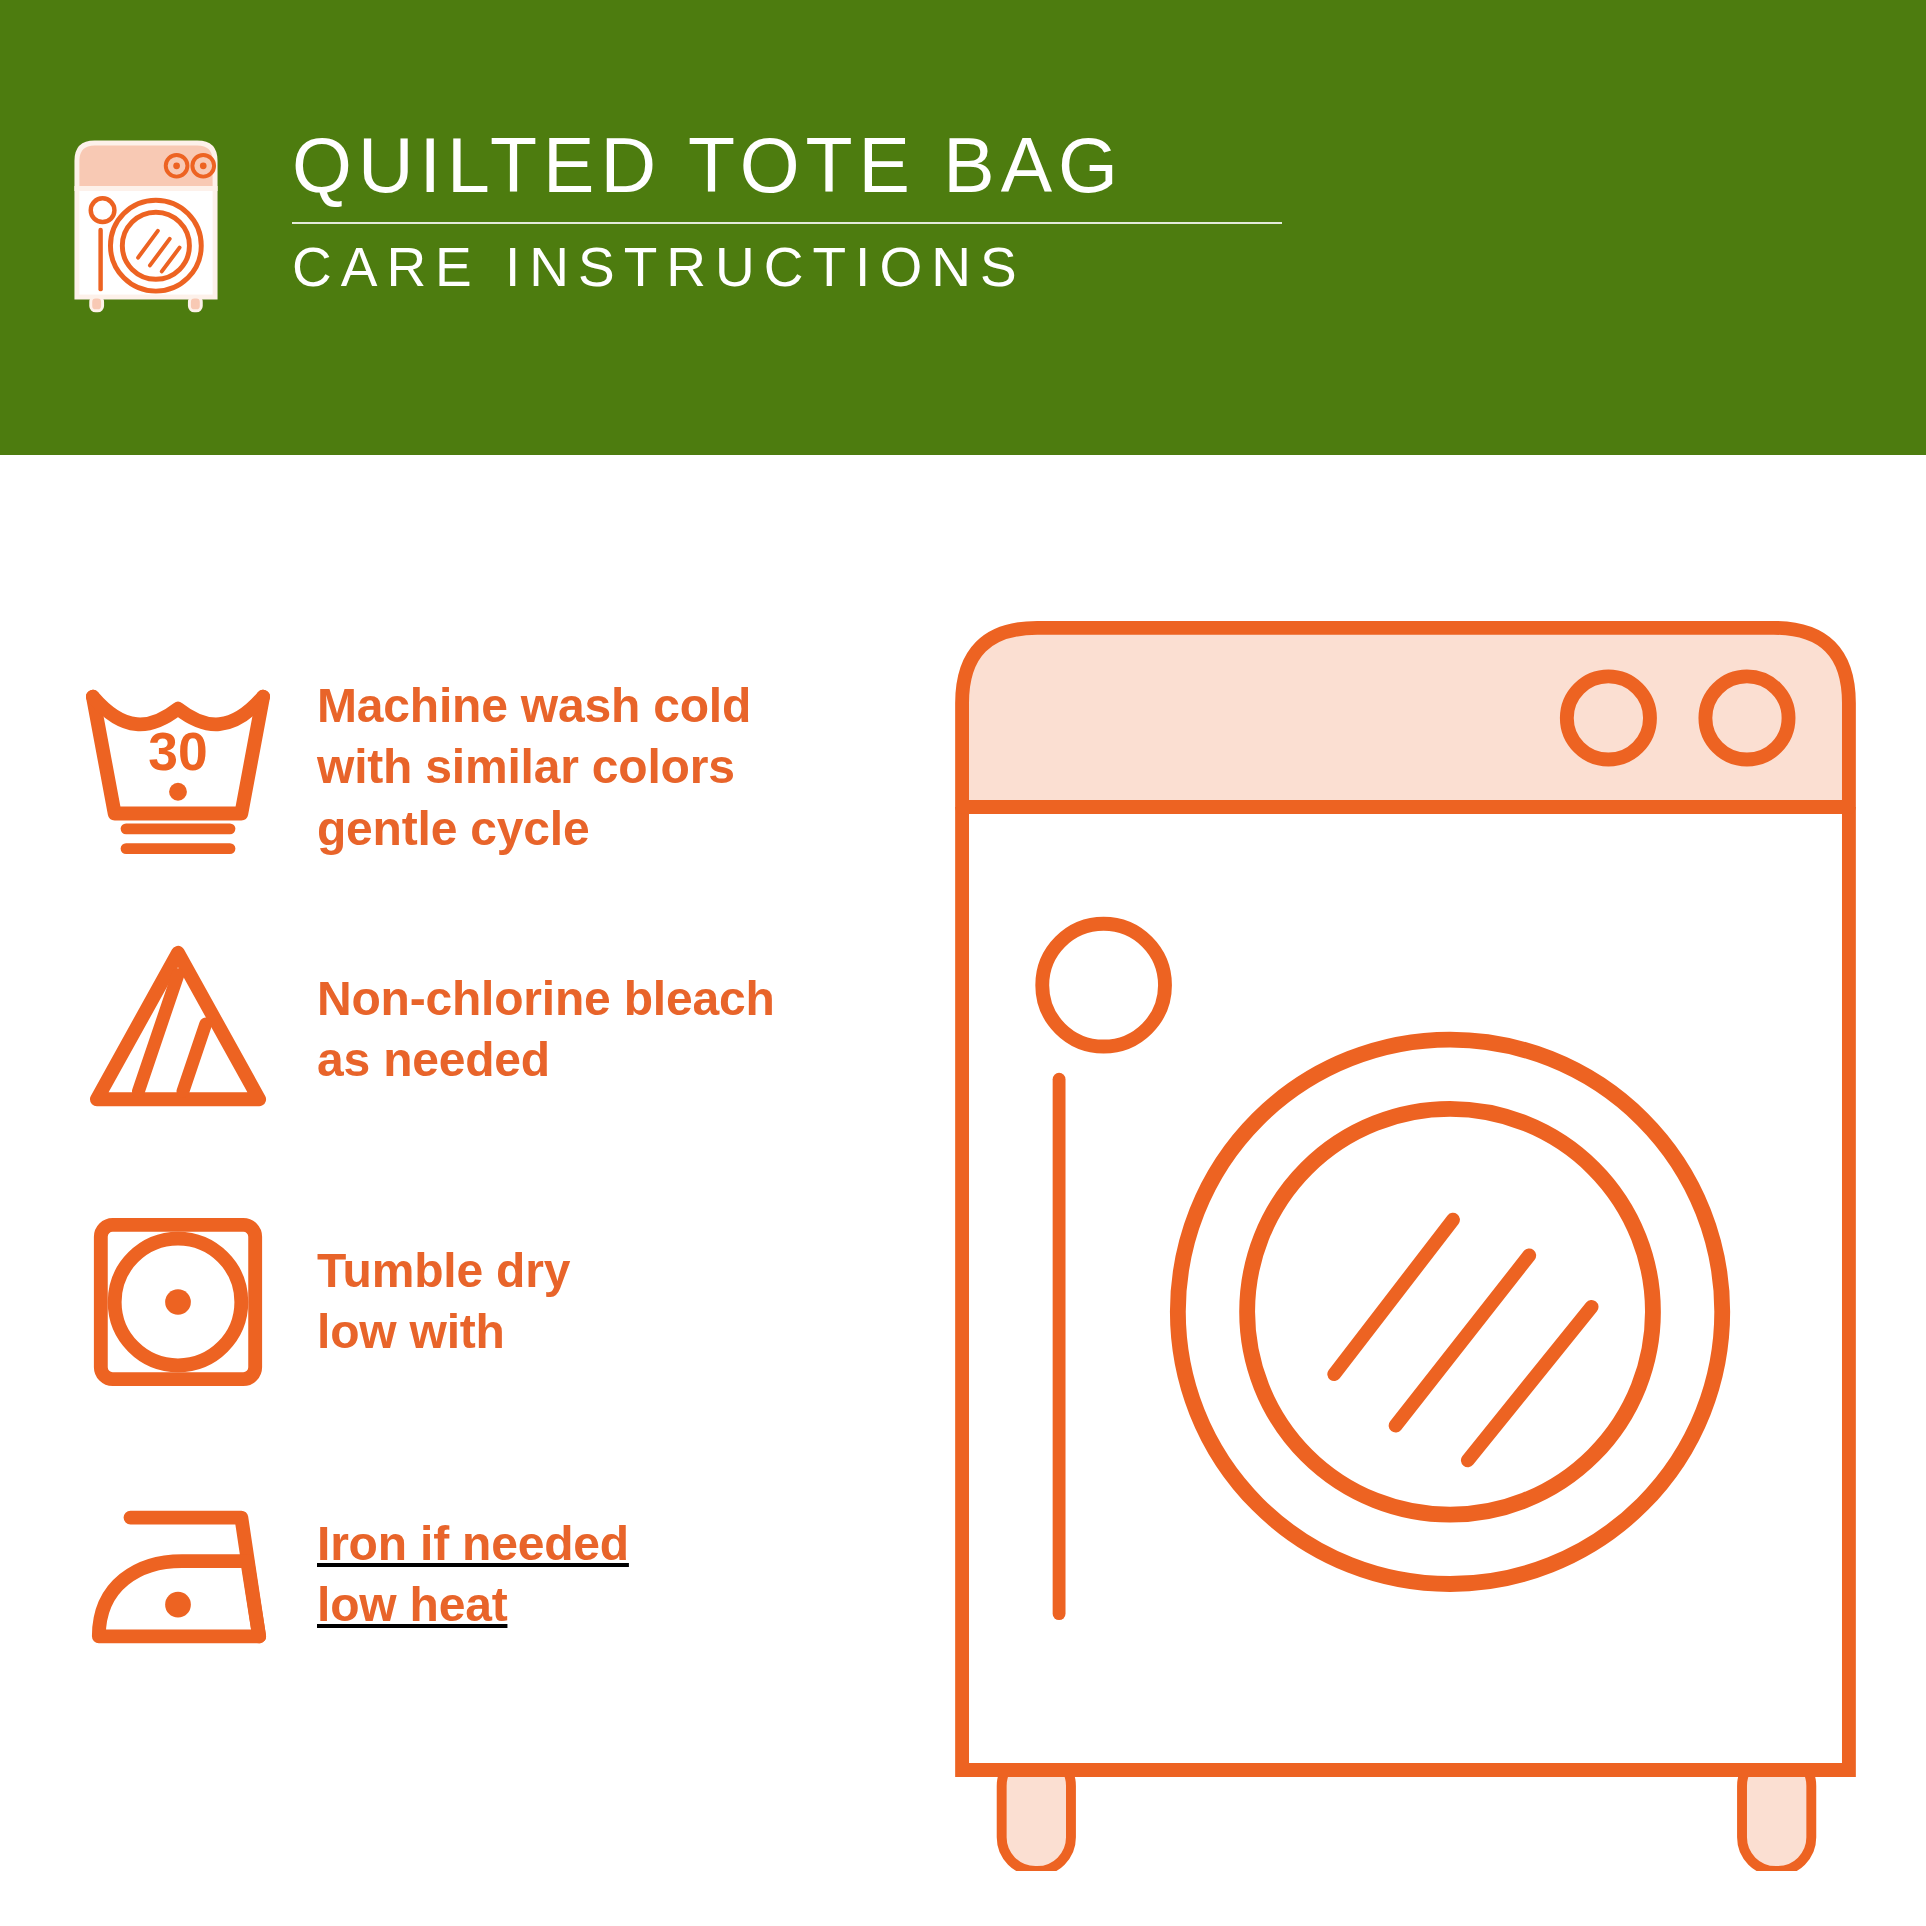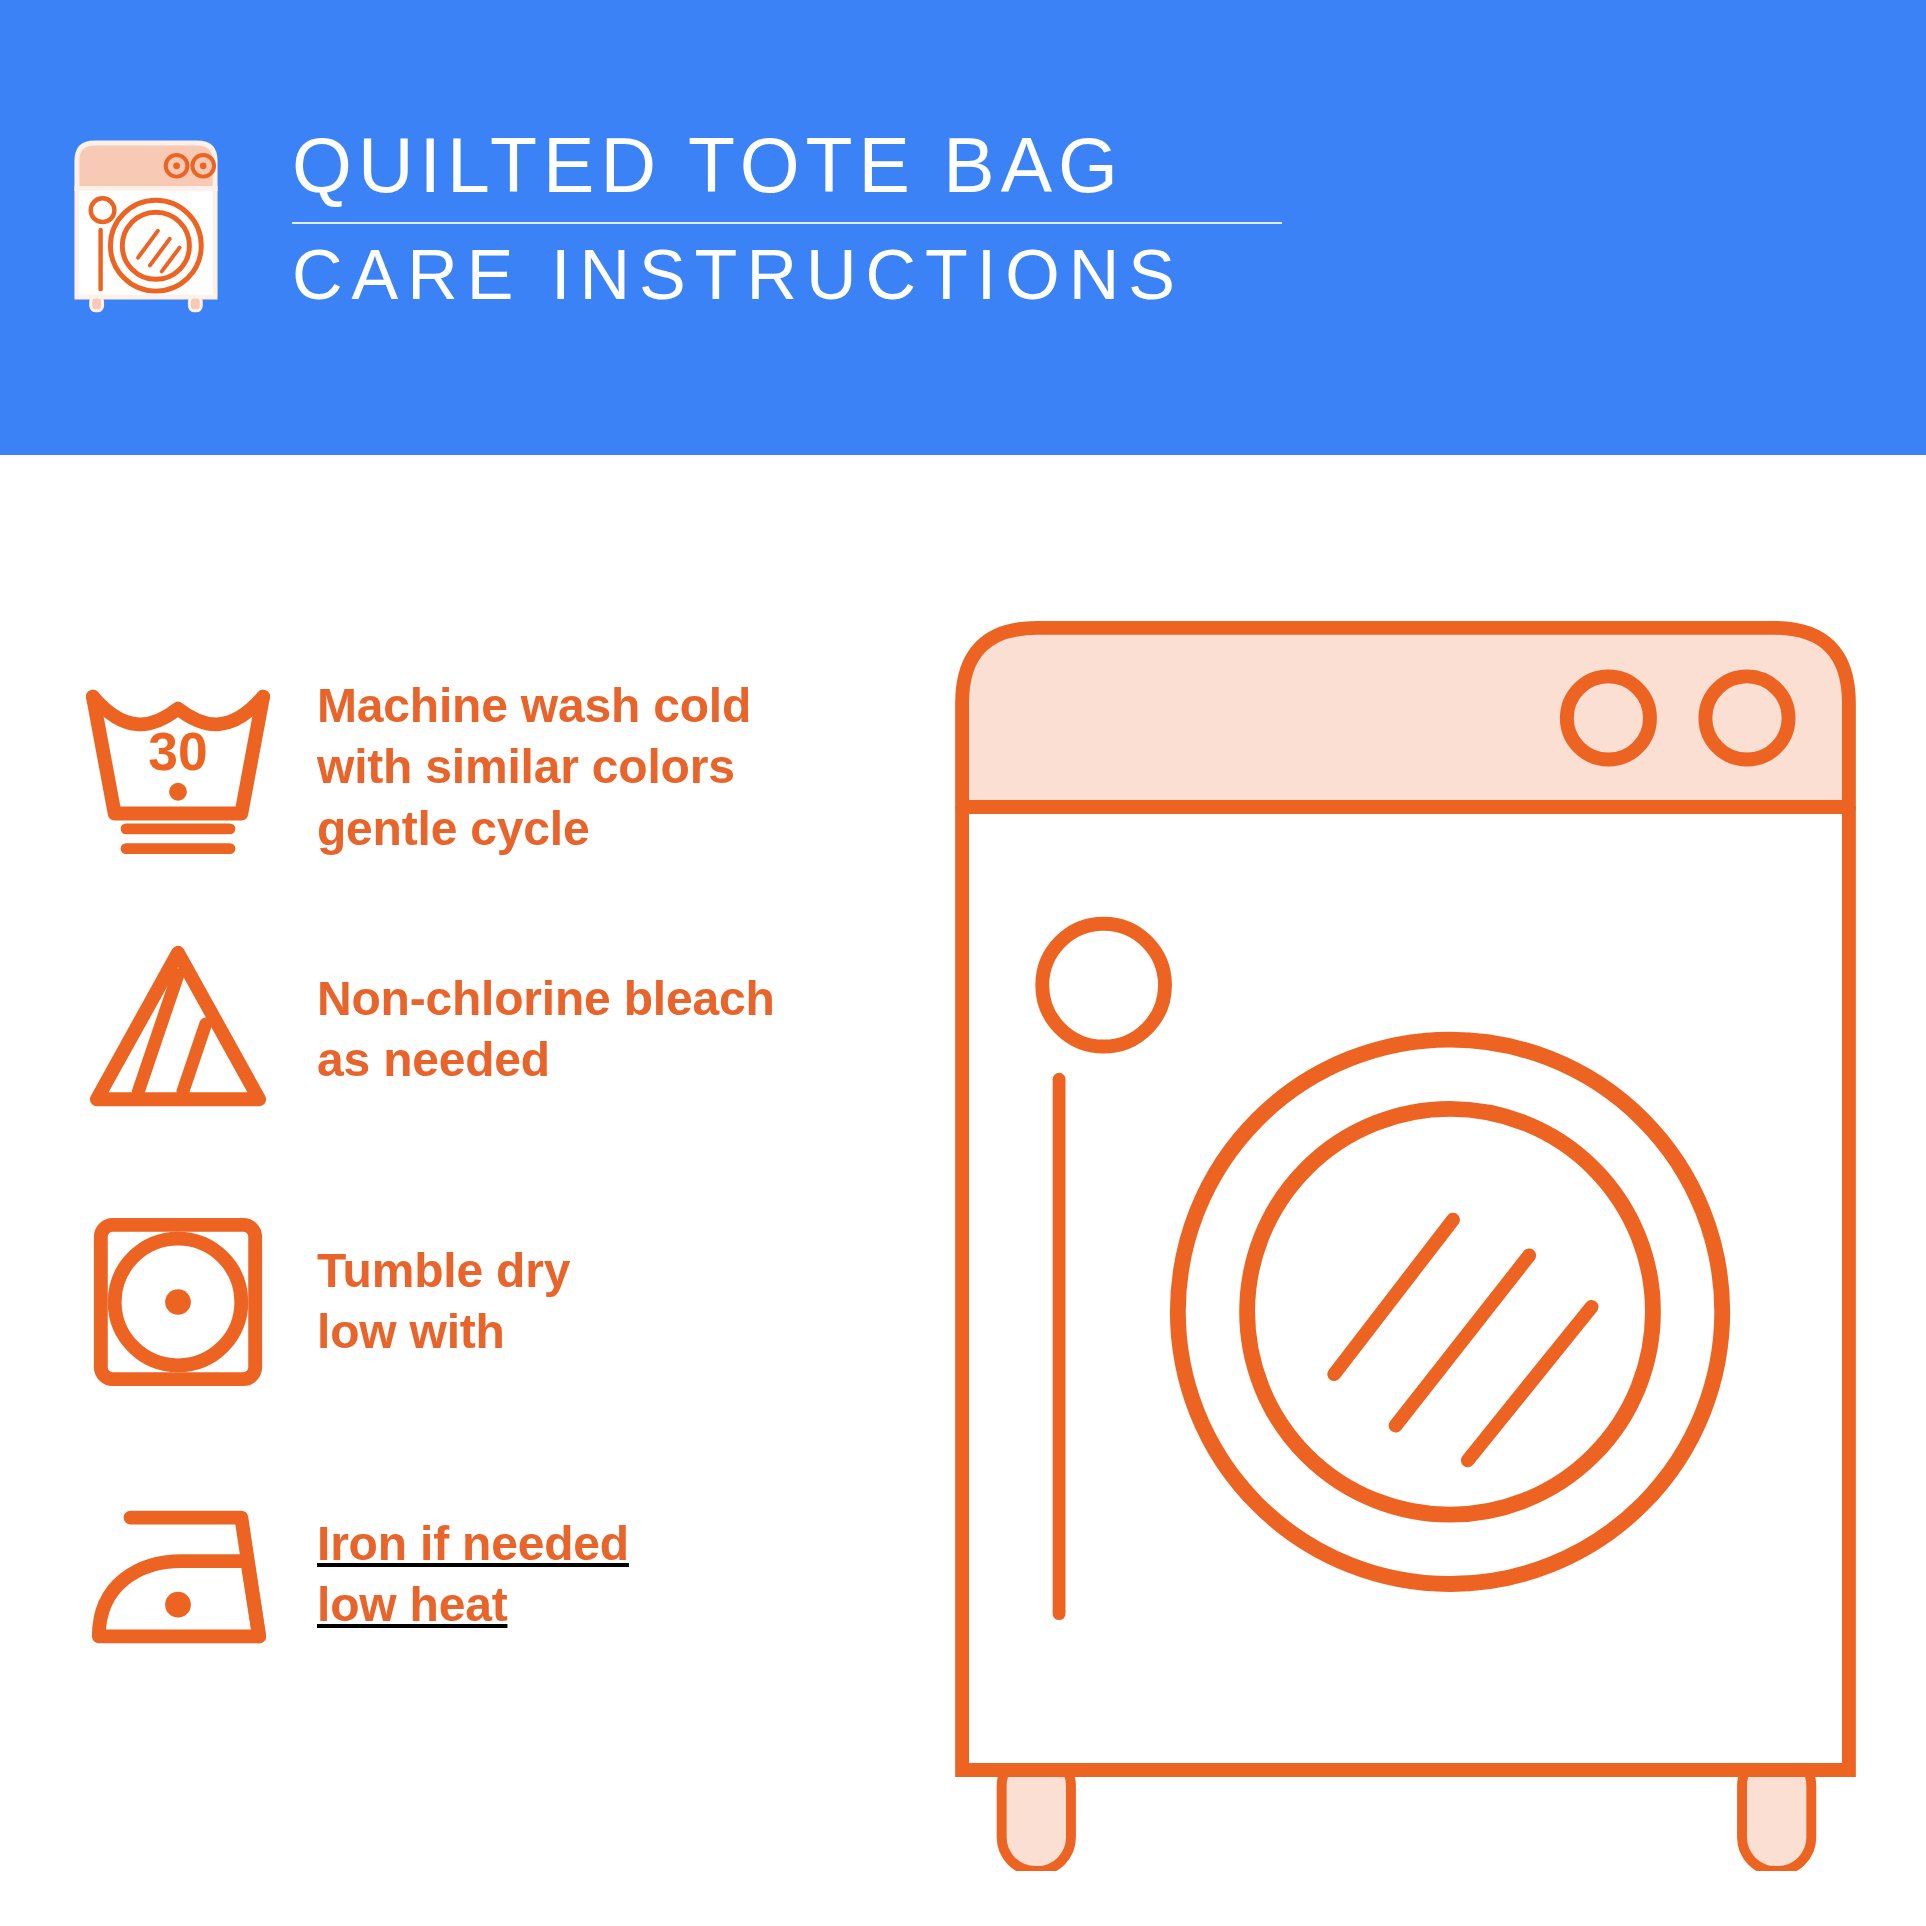--- a/index.html
+++ b/index.html
@@ -15,21 +15,21 @@
     position: relative;
   }
 
   
   #header-band {
     position: absolute;
     left: 0;
     top: 0;
     width: 1927px;
     height: 455px;
-    background: #3b82f6;
+    background: #4d7c0f;
     box-sizing: border-box;
   }
   #header-inner {
     position: absolute;
     left: 71px;
     top: 127px;
     display: flex;
     align-items: flex-start;
   }
   #header-machine-icon {
@@ -52,21 +52,21 @@
     white-space: nowrap;
   }
   #header-rule {
     height: 2px;
     background: rgba(255,255,255,0.85);
     margin: 18px 0 16px 0;
     width: 990px;
   }
   #header-title-sub {
     color: #ffffff;
-    font-size: 70px;
+    font-size: 55px;
     letter-spacing: 9px;
     line-height: 1.0;
     font-weight: 400;
     white-space: nowrap;
   }
 
   
   #instruction-list {
     position: absolute;
     left: 0;

